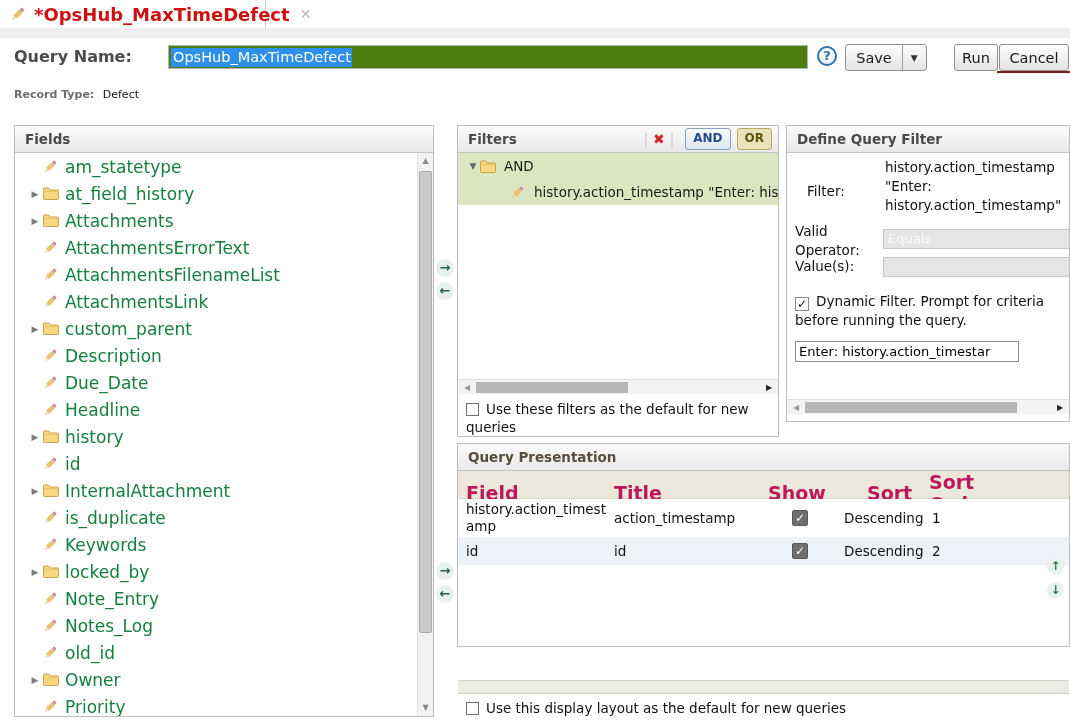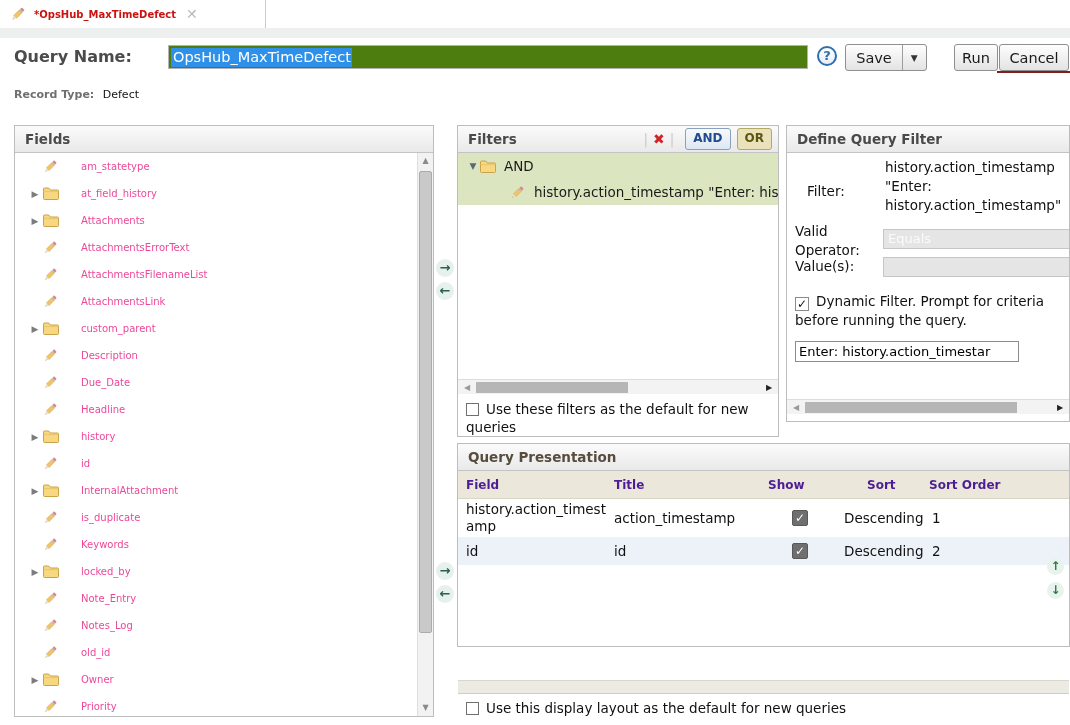--- a/index.html
+++ b/index.html
@@ -4,21 +4,21 @@
 <style>
   * { margin:0; padding:0; box-sizing:border-box; }
   html,body { background:#fff; }
   body { font-family:"DejaVu Sans","Liberation Sans",sans-serif; width:1070px; height:725px; overflow:hidden; }
   #app { position:relative; width:1070px; height:725px; background:#fff; }
 
   
   #tabbar { position:absolute; left:0; top:0; width:1070px; height:28px; background:#fff; }
   .tab { position:absolute; left:0; top:0; width:266px; height:28px; border-right:1px solid #c8cdd0;
          display:flex; align-items:center; padding-left:10px; background:#fff; }
-  .tab-title { color:#cc1111; font-weight:bold; font-size:10px; margin-left:6px; white-space:nowrap; }
+  .tab-title { color:#cc1111; font-weight:bold; font-size:18px; margin-left:6px; white-space:nowrap; }
   .tab-close { color:#b4bcc1; font-weight:bold; font-size:14px; margin-left:10px; cursor:pointer; }
   #topstrip { position:absolute; left:0; top:28px; width:1070px; height:10px; background:#eef0ef; }
 
   
   #qn-label { position:absolute; left:14px; top:47px; font-size:16px; font-weight:bold; color:#4b4b4b; }
   #qn-input { position:absolute; left:168px; top:45px; width:640px; height:24px; background:#4d7c0f;
               border:1px solid #b3b3b3; display:flex; align-items:center; padding-left:2px; }
   #qn-input .sel { background:#2e90e8; color:#fff; font-size:14.5px; padding:1px 1px 2px 2px; white-space:nowrap; }
   #help-icon { position:absolute; left:817px; top:46px; width:20px; height:20px; border:2px solid #2f6fae;
                border-radius:50%; color:#2f6fae; font-weight:bold; font-size:13px; text-align:center;
@@ -42,21 +42,21 @@
   .panel { position:absolute; border:1px solid #bdbdbd; background:#fff; }
   .panel-h { height:27px; background:linear-gradient(#fbfbfb,#e9e9e9); border-bottom:1px solid #c4c4c4;
              font-size:13.5px; font-weight:bold; color:#4a4a4a; line-height:26px; padding-left:10px; }
 
   
   #fields-panel { left:14px; top:125px; width:420px; height:592px; }
   #fields-body { position:absolute; left:0; top:27px; right:16px; bottom:0; overflow:hidden; }
   .tree-row { height:27px; display:flex; align-items:center; padding-left:12px; cursor:pointer; }
   .tw { width:16px; text-align:center; font-size:9px; color:#7c7c7c; flex:none; }
   .ticon { width:18px; flex:none; display:flex; align-items:center; }
-  .tree-label { margin-left:20px; font-size:10px; color:#ec4899; white-space:nowrap; }
+  .tree-label { margin-left:4px; font-size:17px; color:#15803d; white-space:nowrap; }
   .vscroll { position:absolute; right:0; top:27px; bottom:0; width:16px; background:#f2f2f2; border-left:1px solid #dedede; }
   .sb-btn { position:absolute; left:0; width:15px; height:16px; text-align:center; font-size:8px; color:#8a8a8a; line-height:16px; cursor:pointer; }
   .sb-up { top:0; } .sb-down { bottom:0; }
   #fields-thumb { position:absolute; left:1px; top:18px; width:13px; height:462px; background:#c9c9c9;
                   border:1px solid #ababab; border-radius:2px; cursor:pointer; }
 
   
   .mv { position:absolute; width:18px; height:18px; border-radius:50%; background:#e7f1ec; color:#2c5f53;
         font-size:13px; font-weight:bold; text-align:center; line-height:17px; cursor:pointer; }
   #mv-add1 { left:436px; top:259px; } #mv-rem1 { left:436px; top:282px; }
@@ -106,21 +106,21 @@
                font-size:13px; padding:1px 3px; color:#000; background:#fff;
                font-family:"DejaVu Sans","Liberation Sans",sans-serif; }
   #define-hscroll { top:273px; }
   #define-thumb { left:18px; width:212px; }
 
   
   #qp-panel { left:457px; top:443px; width:613px; height:204px; }
   #qp-panel .panel-h { color:#584c3e; }
   .qp-grid { display:grid; grid-template-columns:148px 162px 64px 96px 90px; align-items:center; }
   #qp-headrow { position:absolute; left:0; right:0; top:27px; height:28px; background:#ebe7da;
-                border-bottom:1px solid #d8d4c6; font-size:12px; font-weight:bold; color:#4c1d95; }
+                border-bottom:1px solid #d8d4c6; font-size:19px; font-weight:bold; color:#be185d; }
   #qp-headrow .c1 { padding-left:8px; } #qp-headrow .c2 { padding-left:8px; }
   #qp-headrow .c3 { text-align:right; } #qp-headrow .c4 { padding-left:35px; }
   #qp-headrow .c5 { padding-left:1px; }
   .qp-row { position:absolute; left:0; right:0; font-size:13.5px; color:#111; cursor:pointer; }
   #qp-row-0 { top:55px; height:38px; background:#fff; }
   #qp-row-1 { top:93px; height:28px; background:#edf2f9; }
   .qp-row .c1 { padding-left:8px; word-break:break-all; line-height:17px; }
   .qp-row .c2 { padding-left:8px; }
   .qp-row .c3 { display:flex; justify-content:center; }
   .qp-row .c4 { padding-left:12px; }

